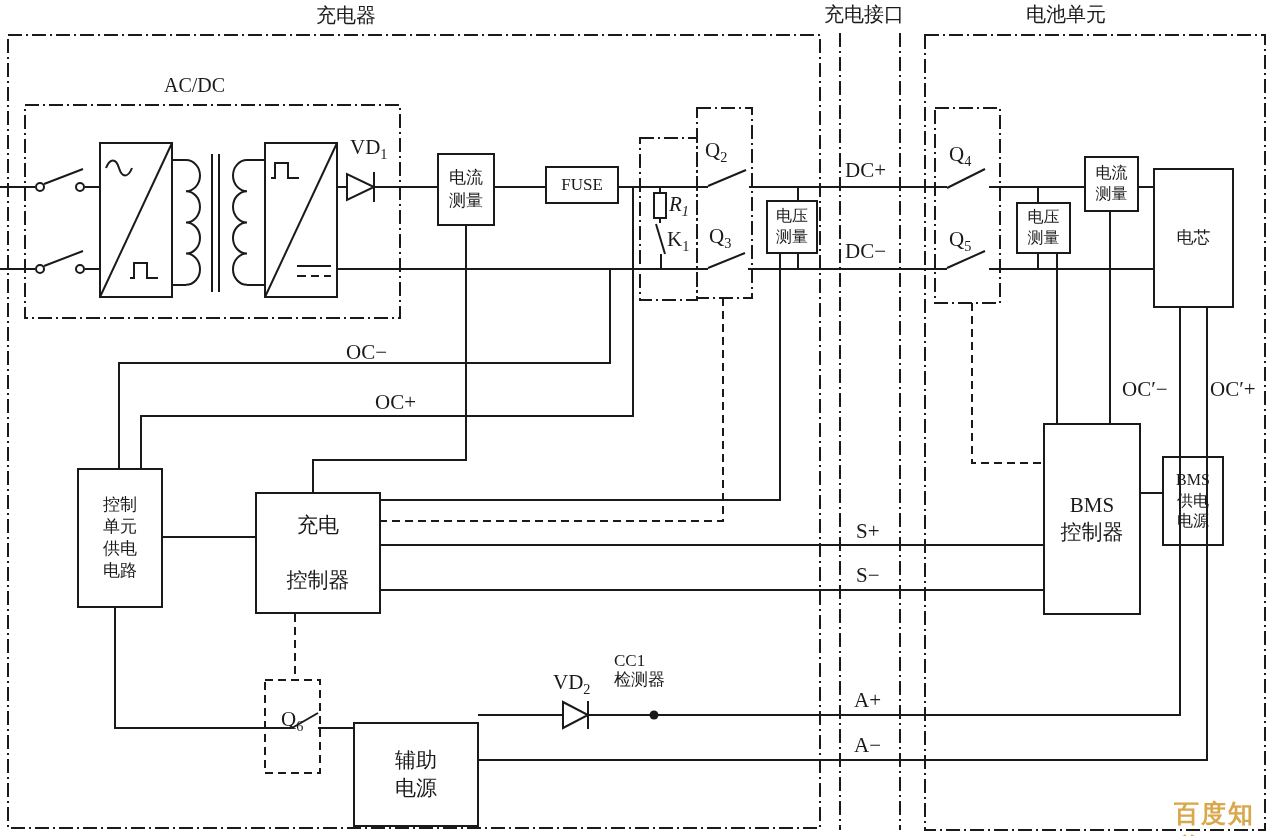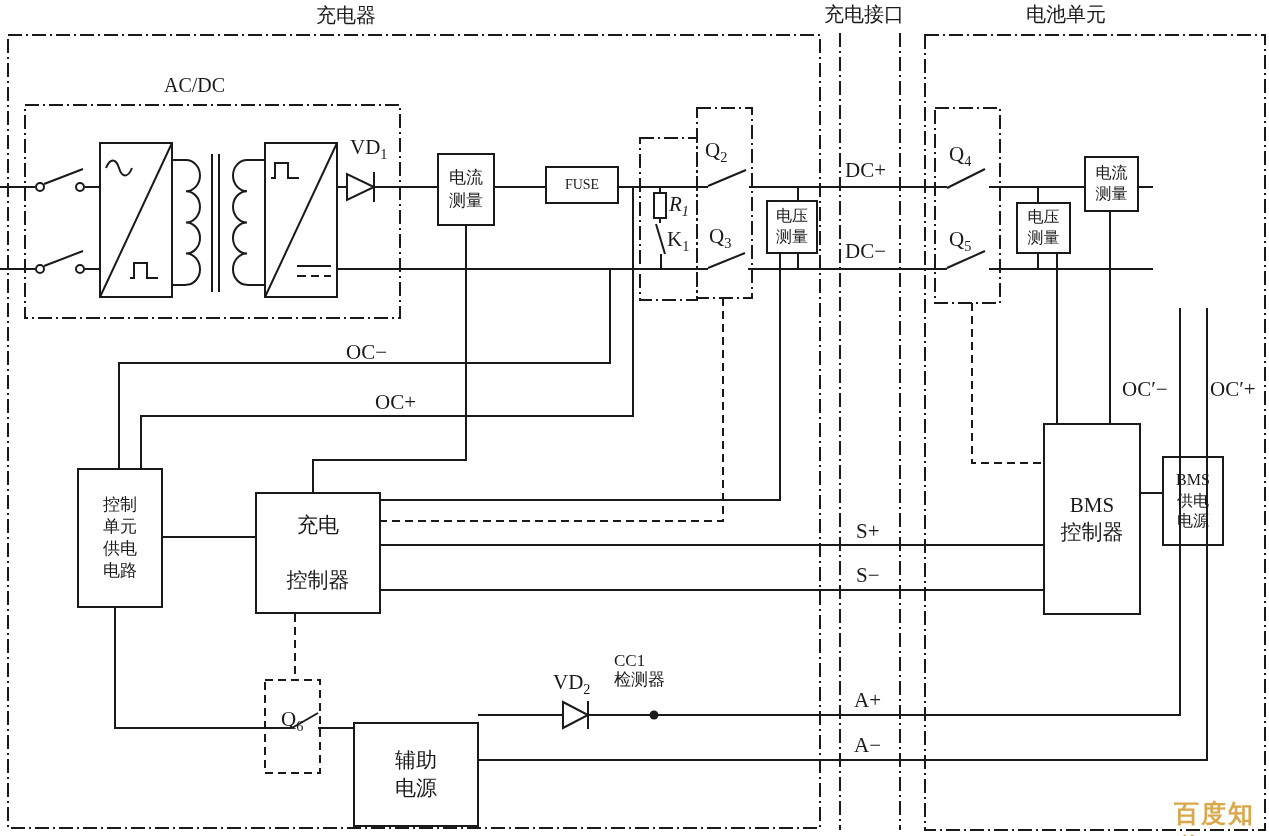--- a/index.html
+++ b/index.html
@@ -12,21 +12,21 @@
     position:absolute;z-index:2;box-sizing:border-box;
     border:2px solid #1a1a1a;background:#ffffff;
     display:flex;flex-direction:column;align-items:center;justify-content:center;
     text-align:center;line-height:1.3;
   }
   .box.transparent{background:transparent;}
   .lbl{position:absolute;z-index:3;white-space:nowrap;line-height:1.1;}
   .lbl.center{white-space:normal;}
   sub{font-size:0.68em;line-height:0;}
   .fs16{font-size:16px;} .fs17{font-size:17px;} .fs18{font-size:21px;}
-  .fs19{font-size:14px;justify-content:center;} .fs20{font-size:20px;}
+  .fs19{font-size:17px;justify-content:center;} .fs20{font-size:20px;}
   .italic{font-style:italic;}
   #watermark{
     position:absolute;z-index:4;font-size:25px;font-weight:bold;letter-spacing:2px;
     font-family:"Liberation Sans","DejaVu Sans",sans-serif;
   }
 </style>
 </head>
 <body>
 
 <div id="stage">
@@ -161,20 +161,23 @@
   <div class="box fs16" style="left:1016px;top:202px;width:55px;height:52px;">
     <div>电压</div>
     <div>测量</div>
   </div>
 
   <div class="box fs16" style="left:1084px;top:156px;width:55px;height:56px;">
     <div>电流</div>
     <div>测量</div>
   </div>
 
+  <div class="box fs19" style="left:1153px;top:168px;width:81px;height:140px;">
+    <div>电芯</div>
+  </div>
 
   <div class="box fs18" style="left:1043px;top:423px;width:98px;height:192px;">
     <div>BMS</div>
     <div>控制器</div>
   </div>
 
   <div class="box transparent fs16" style="left:1162px;top:456px;width:62px;height:90px;">
     <div>BMS</div>
     <div>供电</div>
     <div>电源</div>

